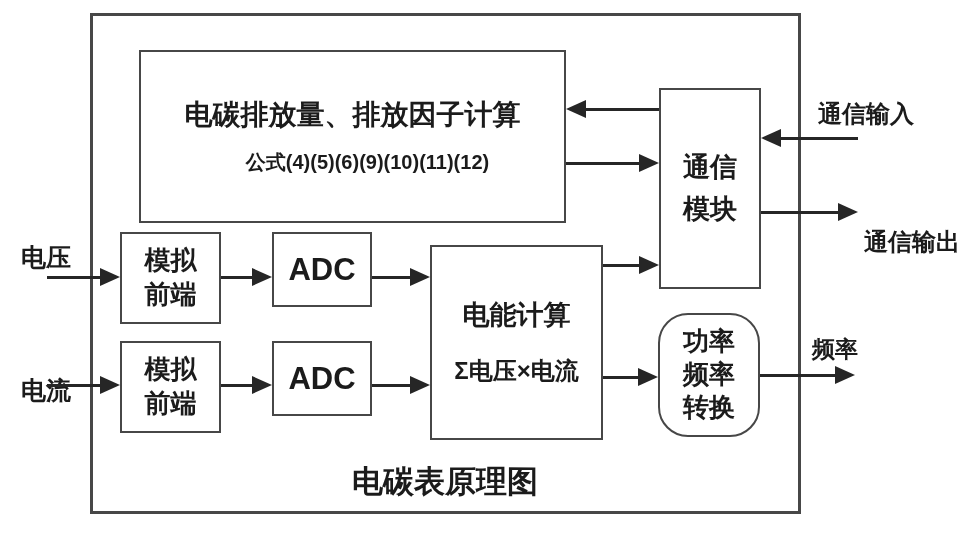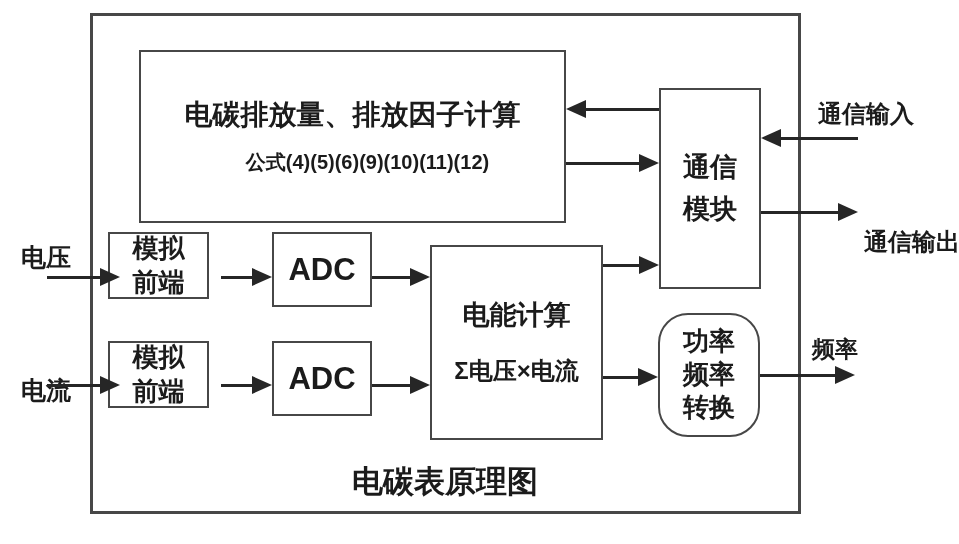--- a/index.html
+++ b/index.html
@@ -34,21 +34,21 @@
     box-sizing: border-box;
     left: 90px; top: 13px;
     width: 711px; height: 501px;
     border: 3px solid #474747;
     background: #ffffff;
   }
   #carbon-calc-box { left: 139px; top: 50px; width: 427px; height: 173px; gap: 20px; }
   #carbon-calc-box .l1 { font-size: 28px; }
   #carbon-calc-box .l2 { font-size: 20px; margin-left: 30px; }
   #comm-module-box { left: 659px; top: 88px; width: 102px; height: 201px; font-size: 27px; gap: 10px; }
-  #afe-voltage-box, #afe-current-box { left: 108px; width: 101px; height: 67px; font-size: 26px; gap: 4px; }
+  #afe-voltage-box, #afe-current-box { left: 120px; width: 101px; height: 92px; font-size: 26px; gap: 4px; }
   #afe-voltage-box { top: 232px; }
   #afe-current-box { top: 341px; }
   #adc-voltage-box, #adc-current-box { left: 272px; width: 100px; height: 75px; font-size: 31px; }
   #adc-voltage-box { top: 232px; }
   #adc-current-box { top: 341px; }
   #energy-calc-box { left: 430px; top: 245px; width: 173px; height: 195px; gap: 26px; }
   #energy-calc-box .l1 { font-size: 27px; }
   #energy-calc-box .l2 { font-size: 24px; }
   #power-freq-box { left: 658px; top: 313px; width: 102px; height: 124px; font-size: 26px; gap: 3px; border-radius: 30px; }
 

